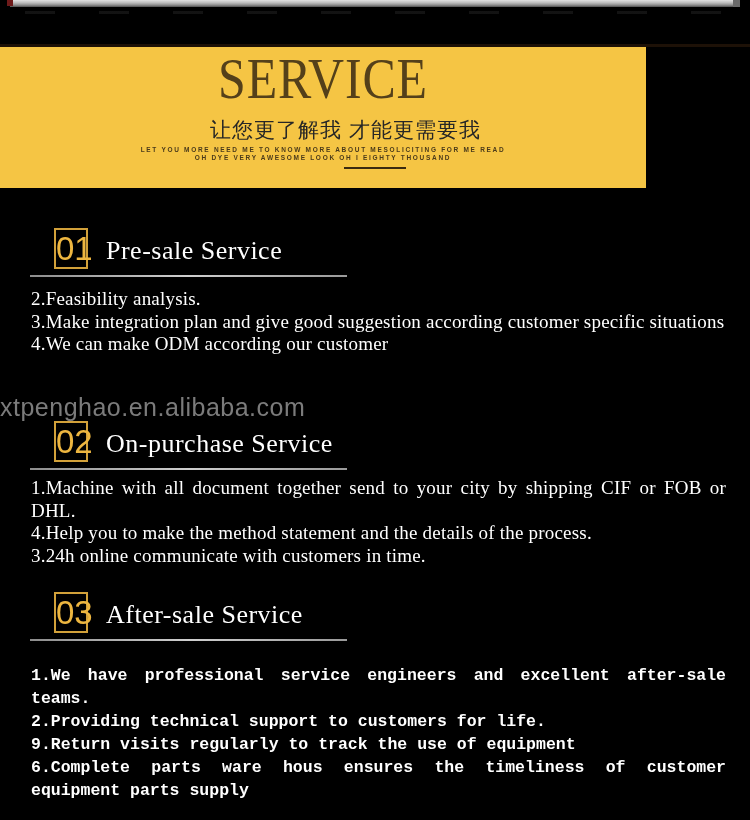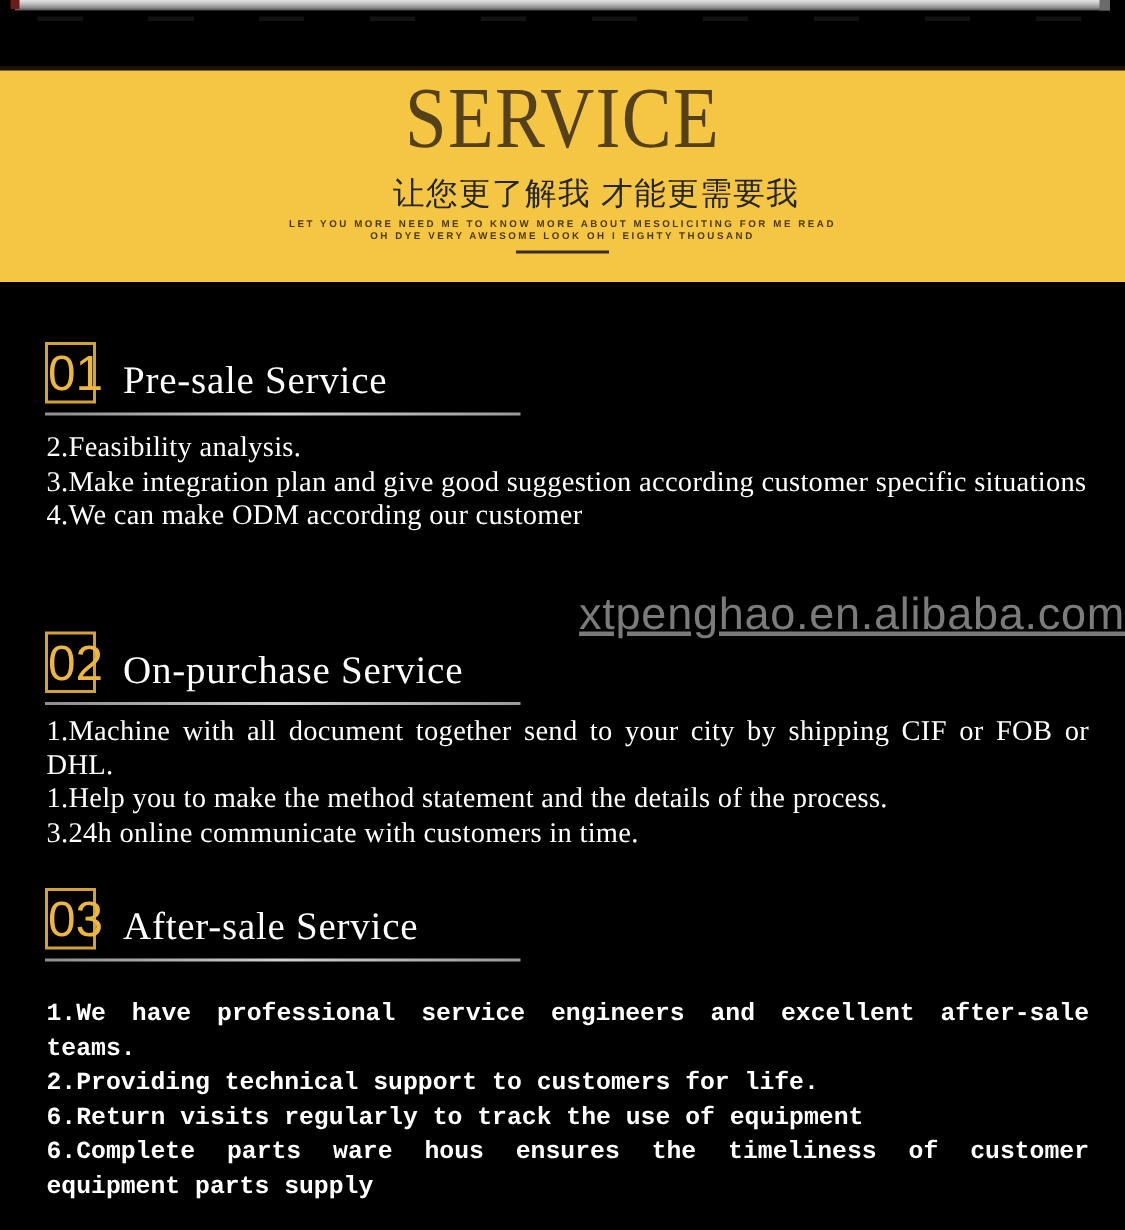--- a/index.html
+++ b/index.html
@@ -25,21 +25,21 @@
   .faint-dashes{
     position:absolute;top:11px;left:25px;right:25px;height:3px;
     background:repeating-linear-gradient(90deg,rgba(115,115,115,.5) 0 30px,rgba(0,0,0,0) 30px 74px);
     opacity:.32;
   }
   .pre-banner-line{
     position:absolute;top:44px;left:0;width:750px;height:3px;background:#1d1107;
   }
   
   .banner{
-    position:absolute;top:47px;left:0;width:750px;height:141px;
+    position:absolute;top:47px;left:0;width:646px;height:141px;
     background:#f5c544;text-align:center;
   }
   .banner-title{
     position:absolute;top:3px;left:0;right:0;
     font-family:"Liberation Serif",serif;
     font-size:58px;line-height:58px;font-weight:400;
     color:#54401a;letter-spacing:1px;
     transform:scaleX(.86);transform-origin:center;
   }
   .banner-cn{
@@ -52,21 +52,21 @@
     font-size:6.5px;line-height:7.5px;font-weight:bold;
     color:#4a3a1a;letter-spacing:1.7px;
   }
   .banner-divider{
     position:absolute;top:120px;left:344px;width:62px;height:2px;background:#3a2a10;
   }
   
   .section-head{
     position:absolute;left:30px;width:690px;
   }
-  .head-row{display:flex;align-items:flex-end;}
+  .head-row{display:flex;align-items:flex-start;margin-left:24px;}
   .num-box{
     width:30px;height:37px;
     border:2px solid #d2a13a;
     color:#edb640;
     font-size:33px;line-height:37px;font-weight:400;
     text-align:center;letter-spacing:0;
     flex:0 0 auto;
   }
   .section-title{
     font-family:"Liberation Serif",serif;
@@ -86,22 +86,22 @@
     letter-spacing:.2px;
   }
   .list p{margin:0;text-align:justify;}
   .list.mono{
     font-family:"Liberation Mono",monospace;
     font-weight:bold;
     font-size:16.5px;line-height:23px;letter-spacing:0;
   }
   .watermark{
     position:absolute;top:393px;left:0;right:0;
-    text-align:right;
-    font-size:30px;color:#9a9a9a;opacity:.8;letter-spacing:.5px;text-decoration:underline;
+    text-align:left;
+    font-size:25px;color:#9a9a9a;opacity:.8;letter-spacing:.5px;
   }
   
   #sec1-head{top:228px;} #list1{top:288px;}
   #sec2-head{top:421px;} #list2{top:477px;}
   #sec3-head{top:592px;} #list3{top:664px;}
 </style>
 </head>
 <body>
 
 <div class="top-strip"></div>
@@ -136,29 +136,29 @@
 
 <div class="section-head" id="sec2-head">
   <div class="head-row">
     <div class="num-box">02</div>
     <div class="section-title">On-purchase Service</div>
   </div>
   <div class="head-rule"></div>
 </div>
 <div class="list" id="list2">
   <p>1.Machine with all document together send to your city by shipping CIF or FOB or DHL.</p>
-  <p>1.Help you to make the method statement and the details of the process.</p>
+  <p>4.Help you to make the method statement and the details of the process.</p>
   <p>3.24h online communicate with customers in time.</p>
 </div>
 
 <div class="section-head" id="sec3-head">
   <div class="head-row">
     <div class="num-box">03</div>
     <div class="section-title">After-sale Service</div>
   </div>
   <div class="head-rule"></div>
 </div>
 <div class="list mono" id="list3">
   <p>1.We have professional service engineers and excellent after-sale teams.</p>
   <p>2.Providing technical support to customers for life.</p>
-  <p>6.Return visits regularly to track the use of equipment</p>
+  <p>9.Return visits regularly to track the use of equipment</p>
   <p>6.Complete parts ware hous ensures the timeliness of customer equipment parts supply</p>
 </div>
 
 </body></html>

